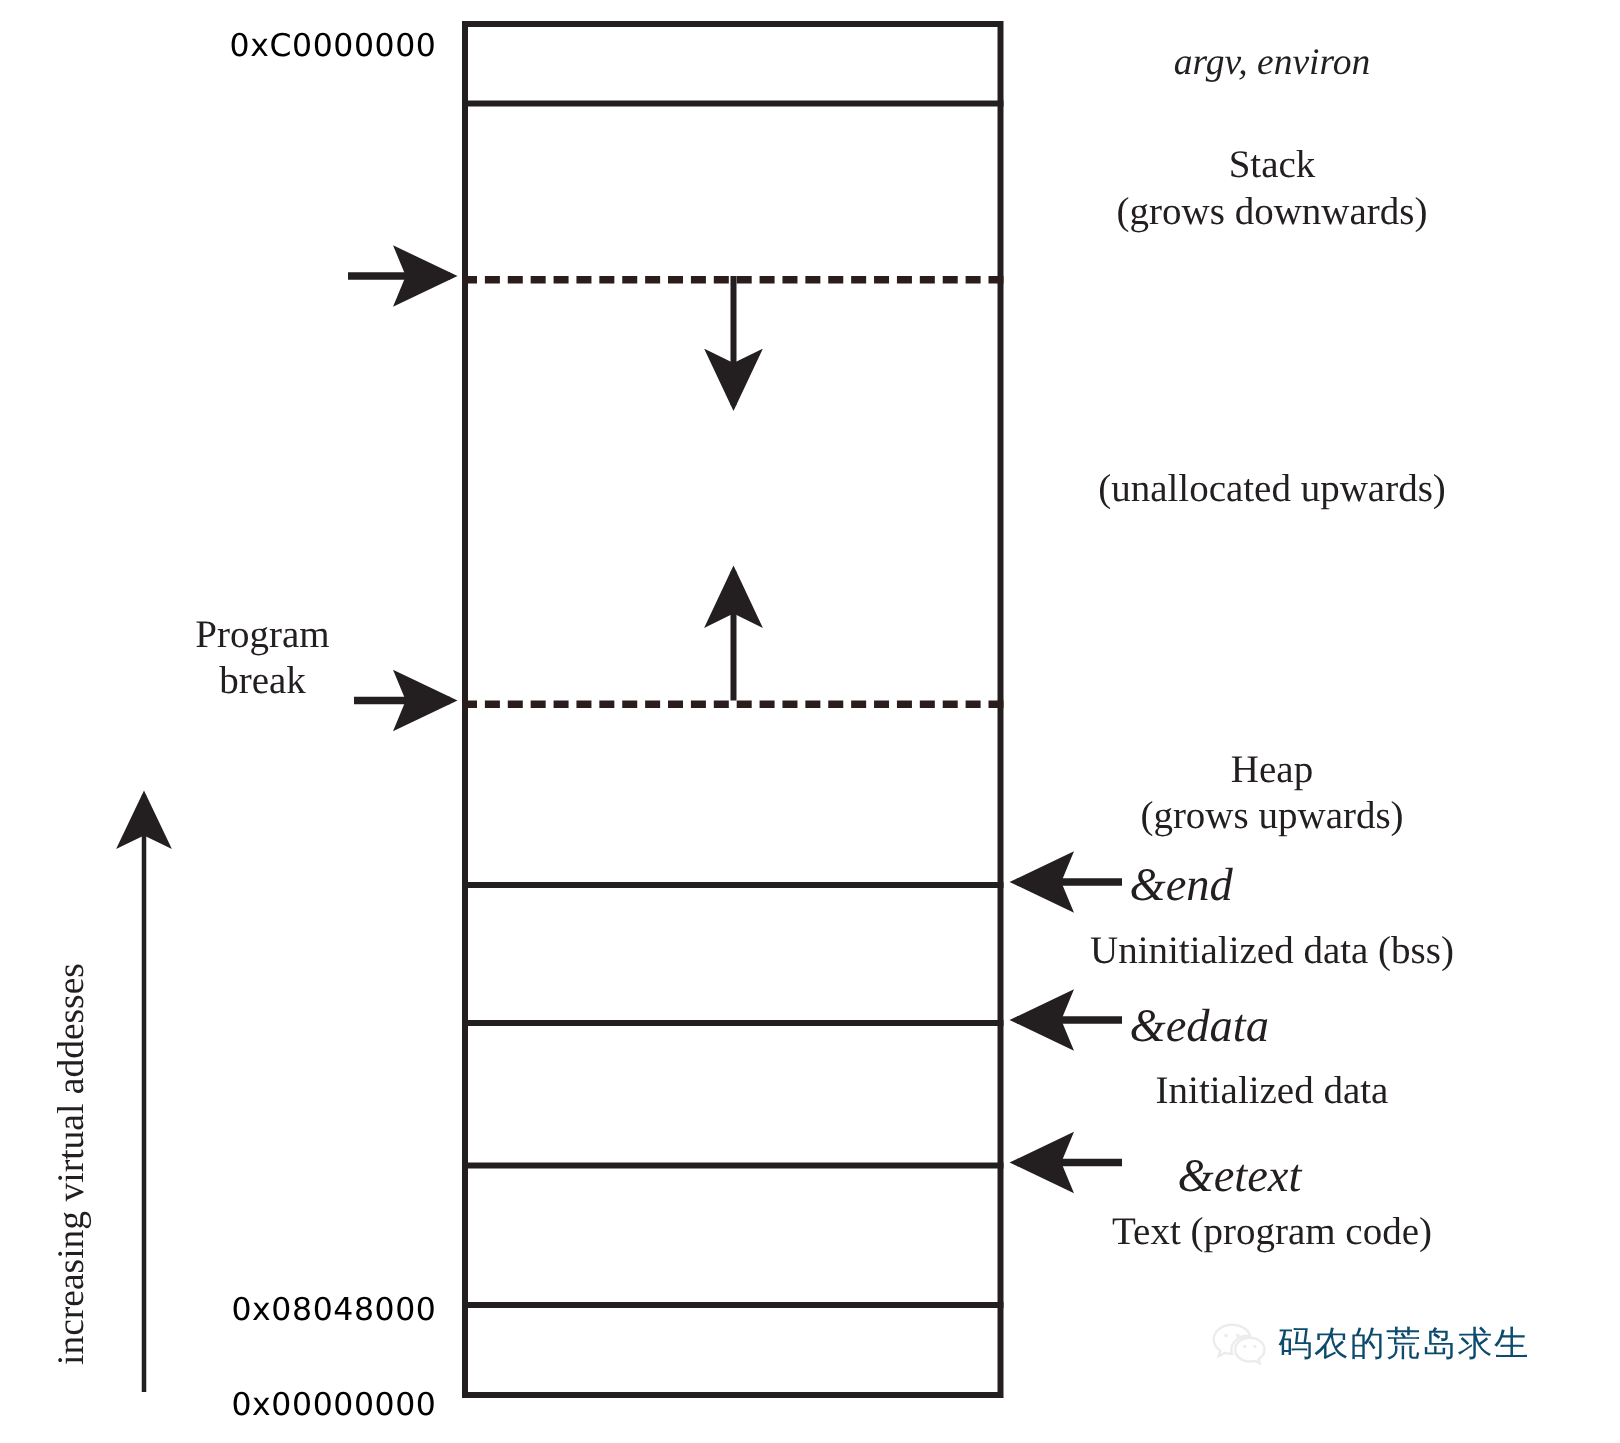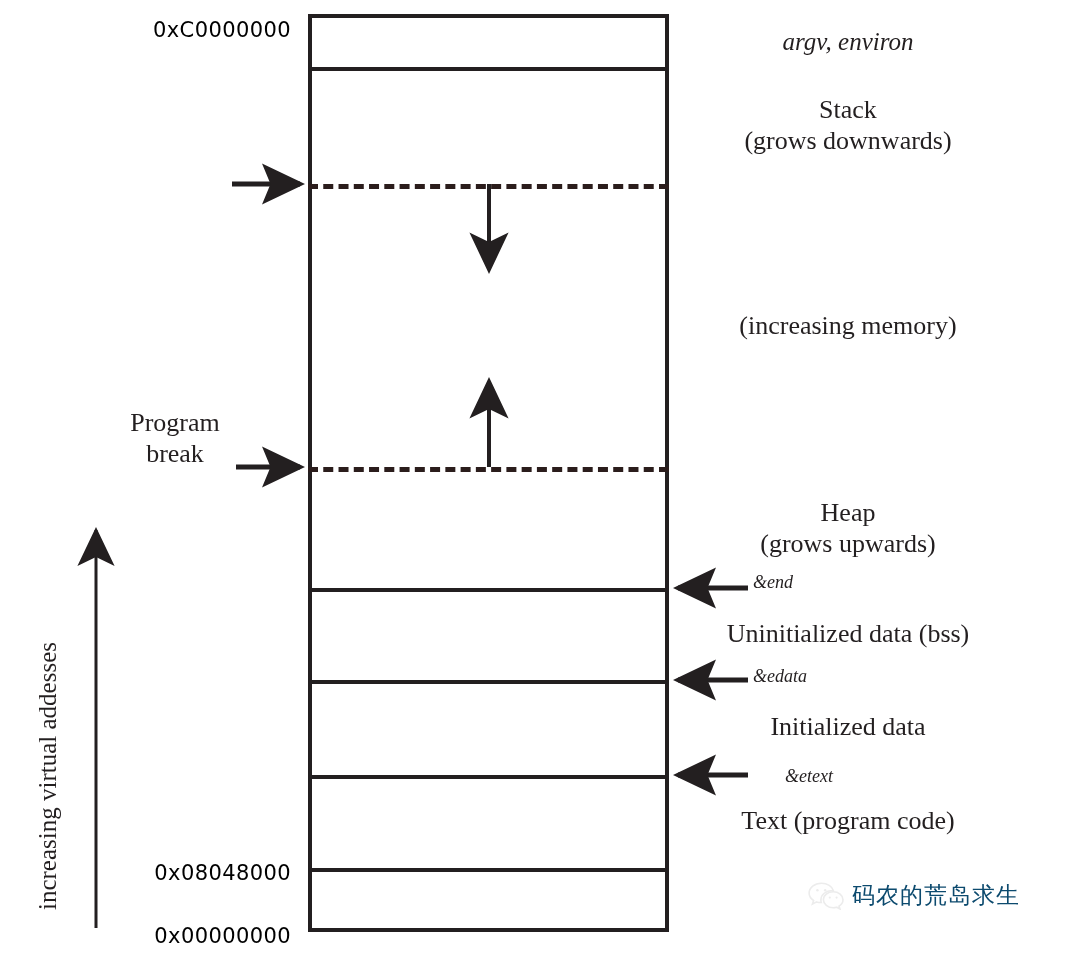--- a/index.html
+++ b/index.html
@@ -99,21 +99,21 @@
     font-size: 26px;
     color: #231f20;
     text-align: center;
     line-height: 1.18;
     white-space: nowrap;
   }
   .ref-label {
     position: absolute;
     font-family: "Liberation Serif", "DejaVu Serif", serif;
     font-style: italic;
-    font-size: 18px;
+    font-size: 31px;
     color: #231f20;
     white-space: nowrap;
   }
   .vert-label {
     position: absolute;
     font-family: "Liberation Serif", "DejaVu Serif", serif;
     font-size: 25px;
     color: #231f20;
     transform: rotate(-90deg);
     transform-origin: left top;
@@ -172,21 +172,21 @@
   <div class="seg" style="left:308px; top:16px; height:51px;">
     <span class="seg-label italic seg-line">argv, environ</span>
   </div>
 
   <div class="seg" style="left:308px; top:67px; height:117px;">
     <span class="seg-label seg-line">Stack</span>
     <span class="seg-label seg-line">(grows downwards)</span>
   </div>
 
   <div class="seg" style="left:308px; top:186px; height:281px;">
-    <span class="seg-label seg-line">(increasing memory)</span>
+    <span class="seg-label seg-line">(unallocated upwards)</span>
   </div>
 
   <div class="seg" style="left:308px; top:469px; height:119px;">
     <span class="seg-label seg-line">Heap</span>
     <span class="seg-label seg-line">(grows upwards)</span>
   </div>
 
   <div class="seg" style="left:308px; top:588px; height:92px;">
     <span class="seg-label seg-line">Uninitialized data (bss)</span>
   </div>

